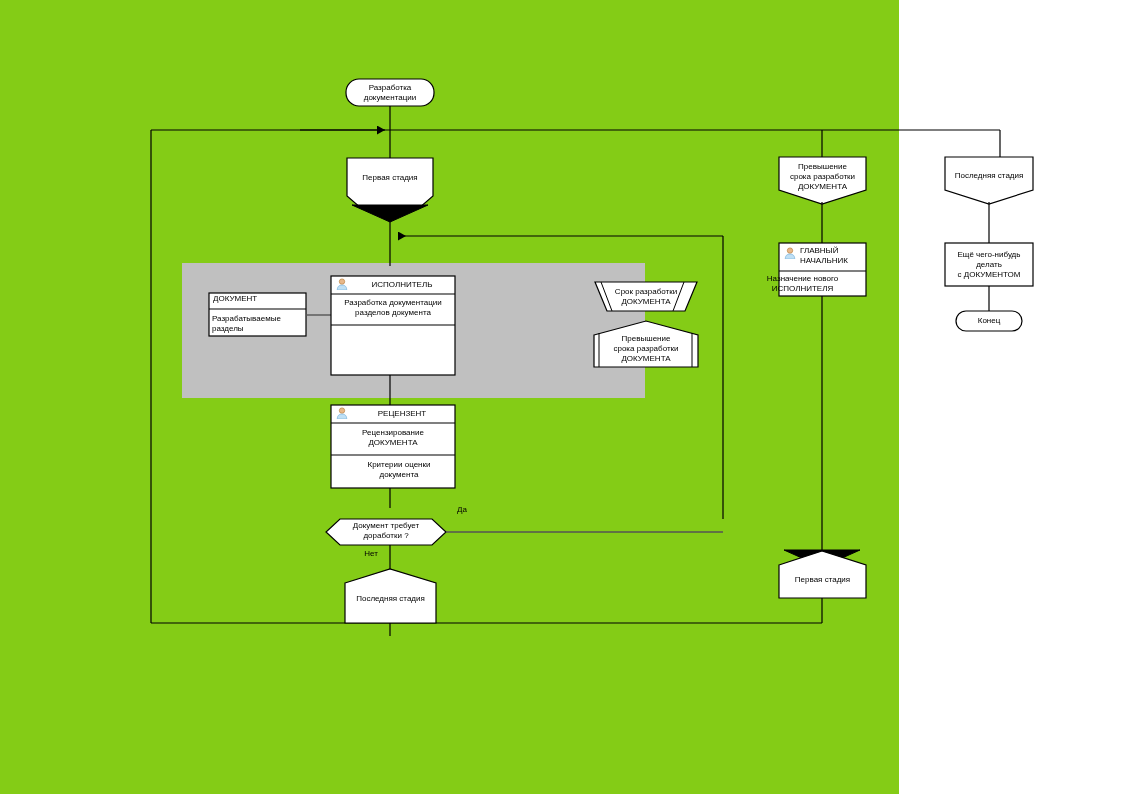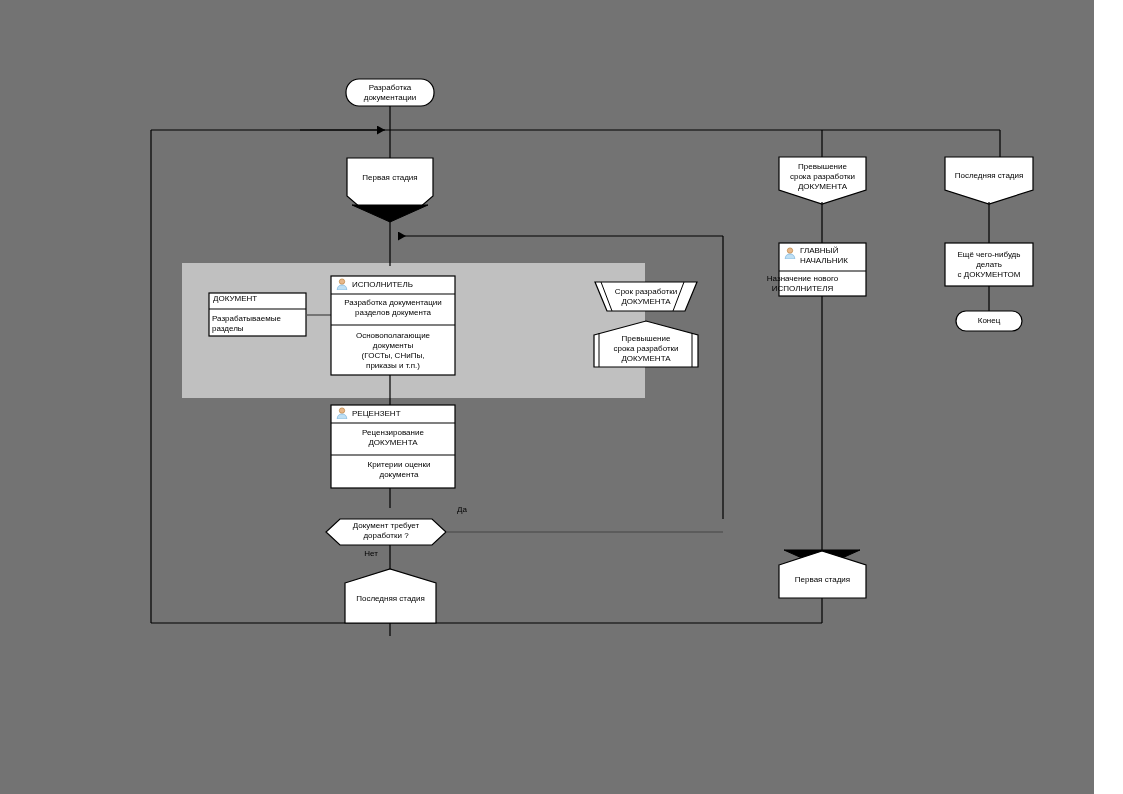--- a/index.html
+++ b/index.html
@@ -1,25 +1,25 @@
 <!DOCTYPE html>
 <html><head>
 <meta charset="utf-8">
 <style>
   html,body{margin:0;padding:0;background:#ffffff;}
   body{width:1123px;height:794px;overflow:hidden;
        font-family:"Liberation Sans","DejaVu Sans",sans-serif;}
-  #canvas{position:relative;width:1094px;height:794px;background:#737373;}
+  #canvas{position:relative;width:899px;height:794px;background:#84cc16;}
   svg.layer{position:absolute;left:0;top:0;width:1123px;height:794px;}
   .node-text{position:absolute;text-align:center;color:#000;
              font-size:8px;line-height:10px;letter-spacing:0px;
              pointer-events:none;white-space:pre-line;}
   .edge-label{position:absolute;font-size:8px;color:#000;text-align:center;}
   .avatar{position:absolute;width:12px;height:12px;}
-  .hdr-text{position:absolute;font-size:8px;line-height:10px;color:#000;text-align:left;}
+  .hdr-text{position:absolute;font-size:8px;line-height:10px;color:#000;text-align:center;}
 </style>
 </head>
 <body>
 
 <div id="canvas">
 
   <svg class="layer">
     <defs>
       <marker id="arrL" markerWidth="9" markerHeight="9" refX="8" refY="4.5" orient="auto" markerUnits="userSpaceOnUse">
         <path d="M8,0 L8,9 L0,4.5 z" fill="#000"></path>
@@ -113,24 +113,20 @@
   <div class="node-text" style="left:212px;top:314px;width:92px;text-align:left;">Разрабатываемые
 разделы</div>
 
   <svg class="avatar" style="left:336px;top:278px;" viewBox="0 0 12 12">
     <circle cx="6" cy="3.6" r="2.7" fill="#e8b88a" stroke="#b9813f" stroke-width="0.7"></circle>
     <path d="M1.2,12 C1.2,8.4 3.3,7.0 6,7.0 C8.7,7.0 10.8,8.4 10.8,12 z" fill="#bfe0f5" stroke="#7fb6dc" stroke-width="0.7"></path>
   </svg>
   <div class="hdr-text" style="left:352px;top:280px;width:100px;">ИСПОЛНИТЕЛЬ</div>
   <div class="node-text" style="left:332px;top:298px;width:122px;">Разработка документации
 разделов документа</div>
-  <div class="node-text" style="left:332px;top:331px;width:122px;">Основополагающие
-документы
-(ГОСТы, СНиПы,
-приказы и т.п.)</div>
 
   <div class="node-text" style="left:604px;top:287px;width:84px;">Срок разработки
 ДОКУМЕНТА</div>
 
   <div class="node-text" style="left:601px;top:334px;width:90px;">Превышение
 срока разработки
 ДОКУМЕНТА</div>
 
   <svg class="avatar" style="left:336px;top:407px;" viewBox="0 0 12 12">
     <circle cx="6" cy="3.6" r="2.7" fill="#e8b88a" stroke="#b9813f" stroke-width="0.7"></circle>

